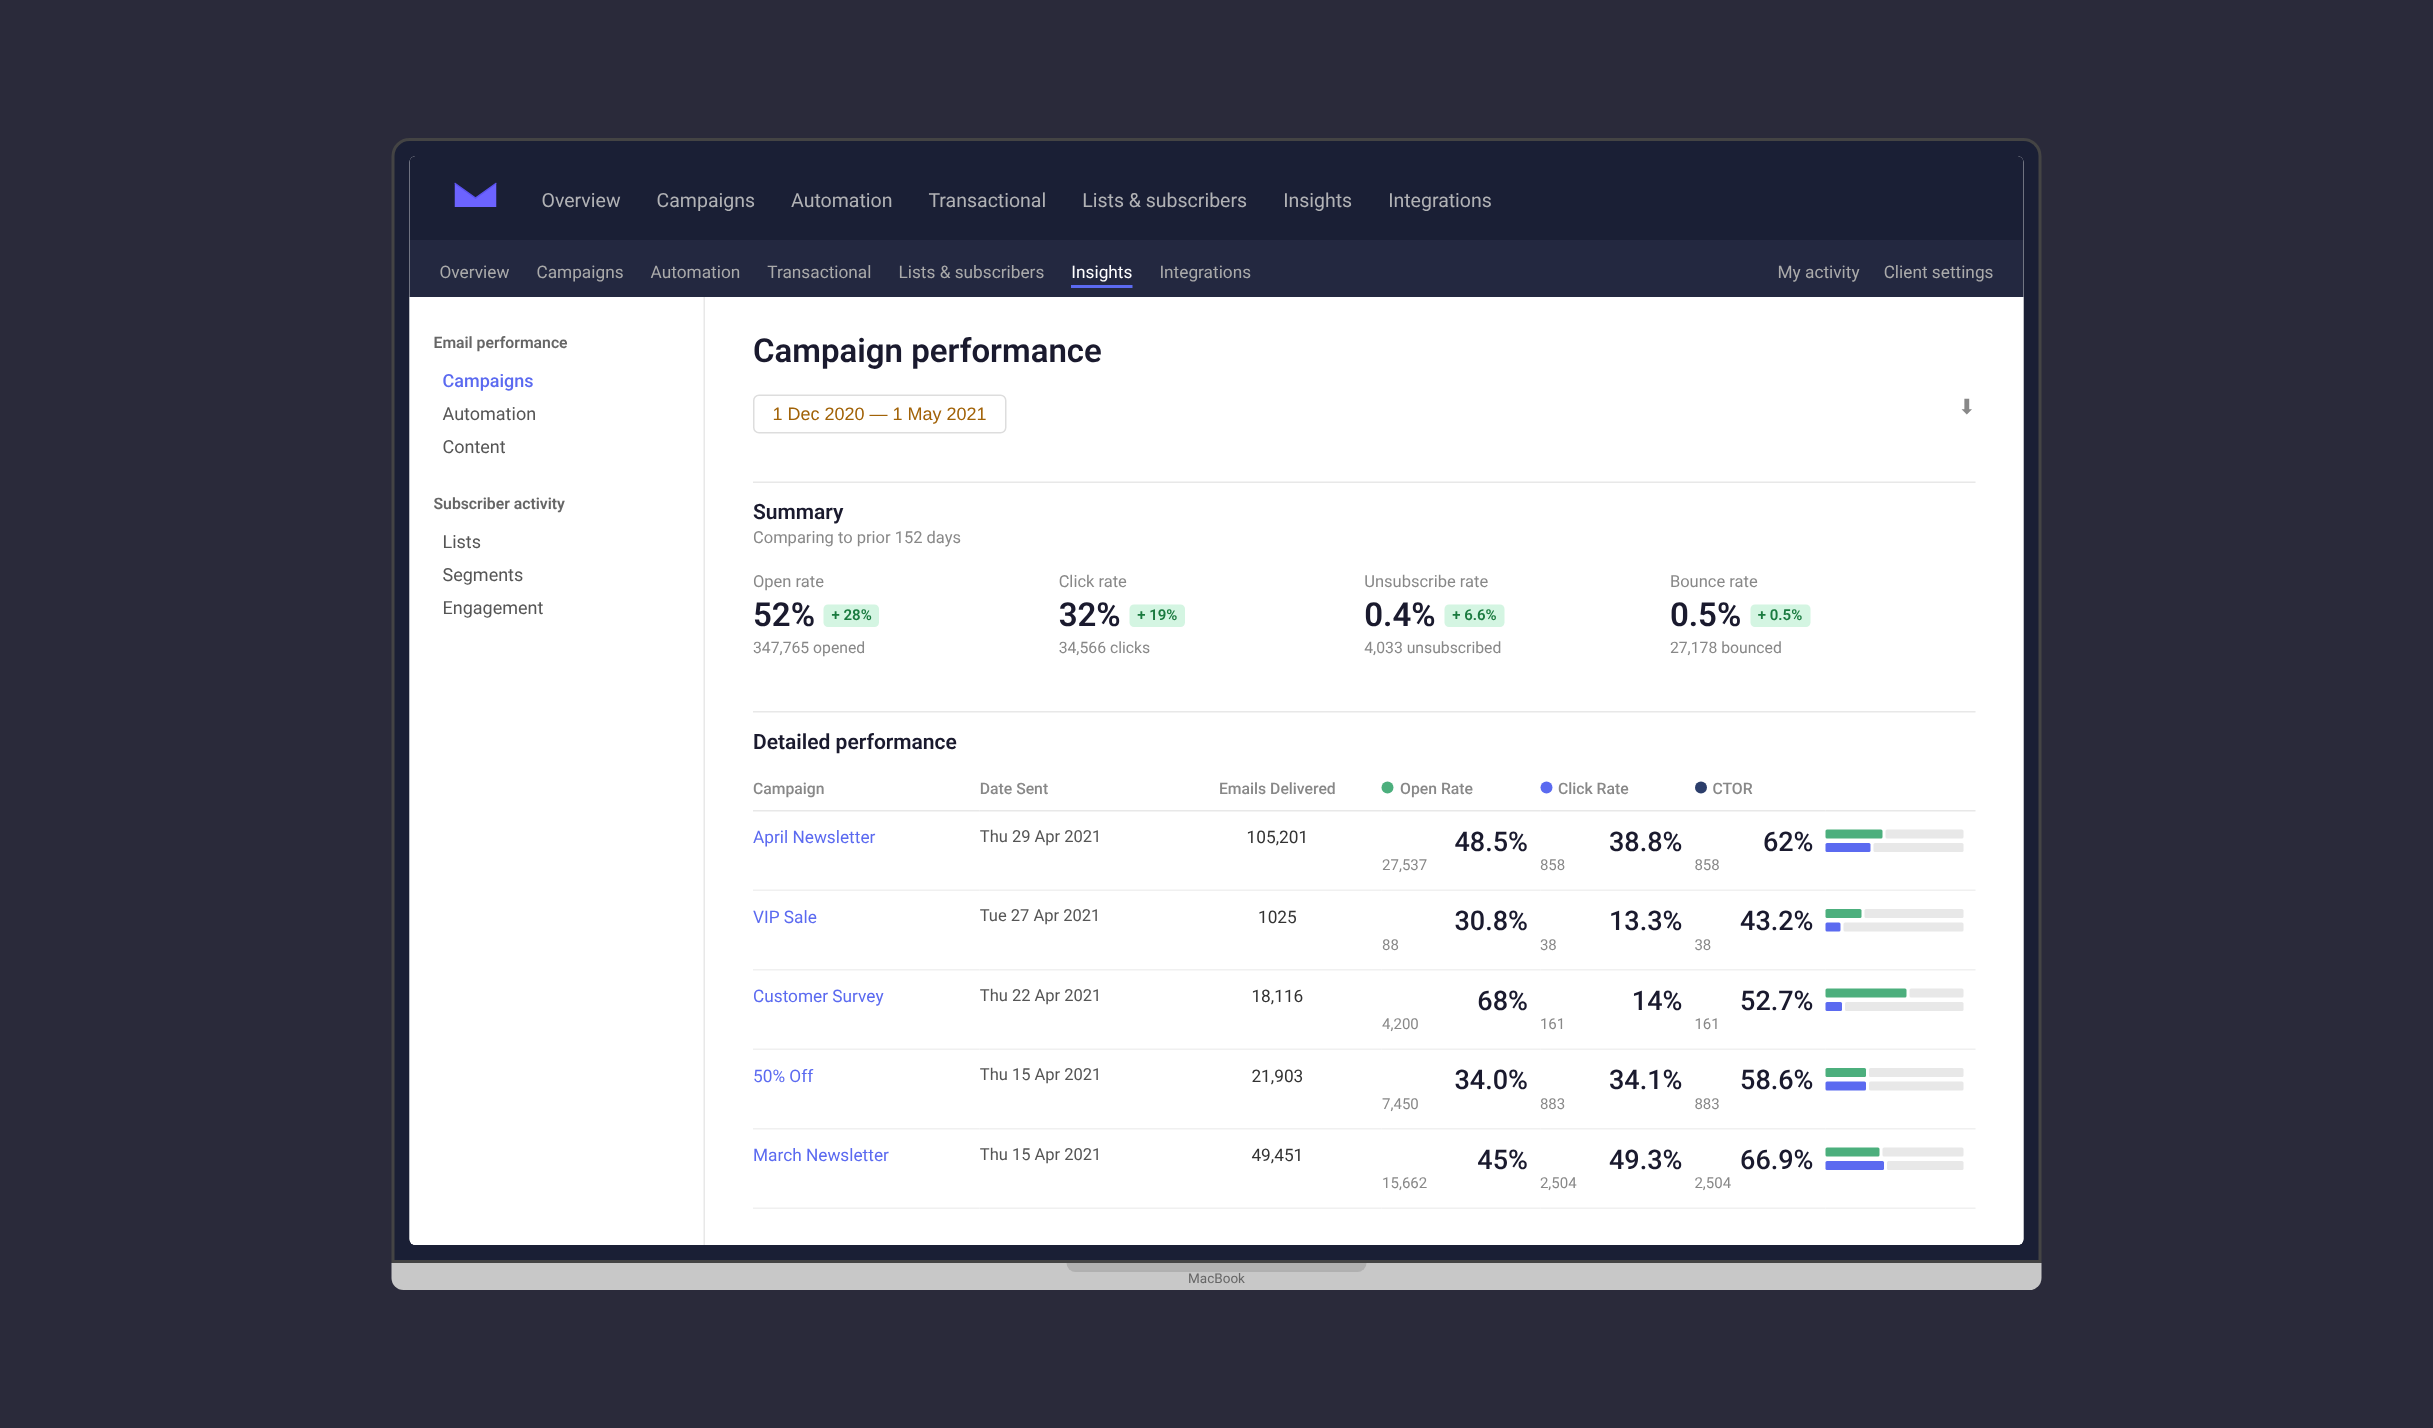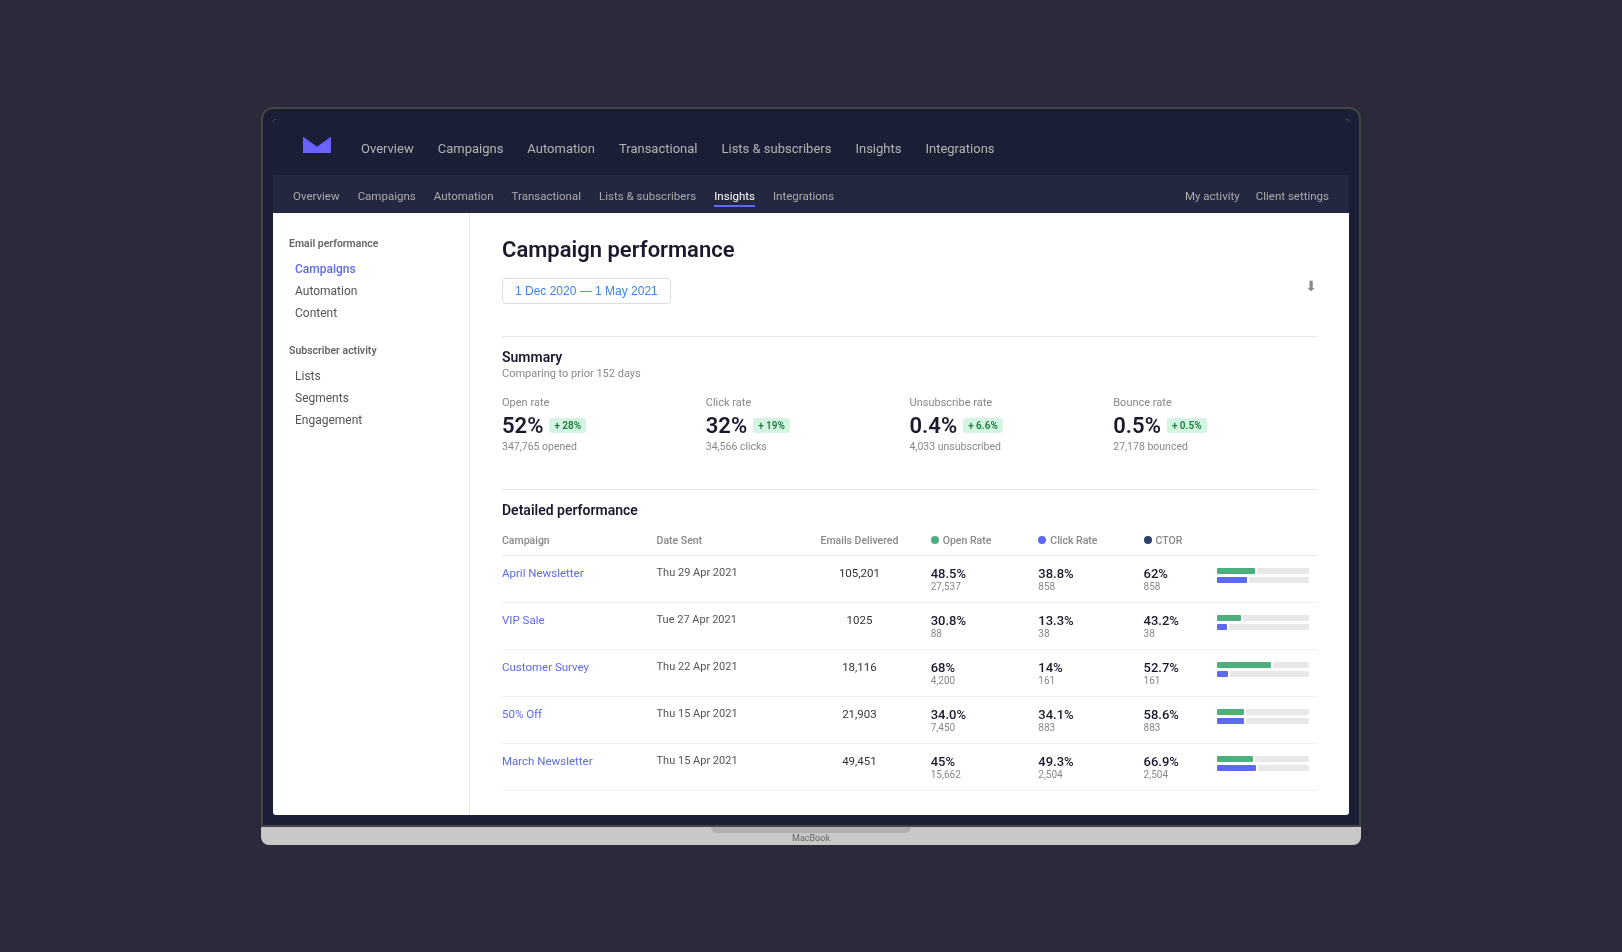--- a/index.html
+++ b/index.html
@@ -160,21 +160,21 @@
       margin-bottom: 16px;
     }
 
     .date-picker {
       display: inline-flex;
       align-items: center;
       border: 1px solid #ddd;
       border-radius: 4px;
       padding: 5px 12px;
       font-size: 12px;
-      color: #3b82f6;
+      color: #a16207;
       cursor: pointer;
       background: #fff;
       margin-bottom: 20px;
     }
 
     .divider {
       border: none;
       border-top: 1px solid #e8e8e8;
       margin: 12px 0;
     }
@@ -285,24 +285,25 @@
       text-align: center;
     }
 
     .campaign-link {
       color: #5b6af0;
       text-decoration: none;
       font-size: 11.5px;
     }
 
     .rate-main {
-      font-size: 13px;
+      font-size: 18px;
       font-weight: 500;
       color: #1a1a2e;
       display: block;
+      text-align: right;
     }
 
     .rate-sub {
       font-size: 10px;
       color: #888;
       display: block;
     }
 
     .bar {
       height: 6px;

